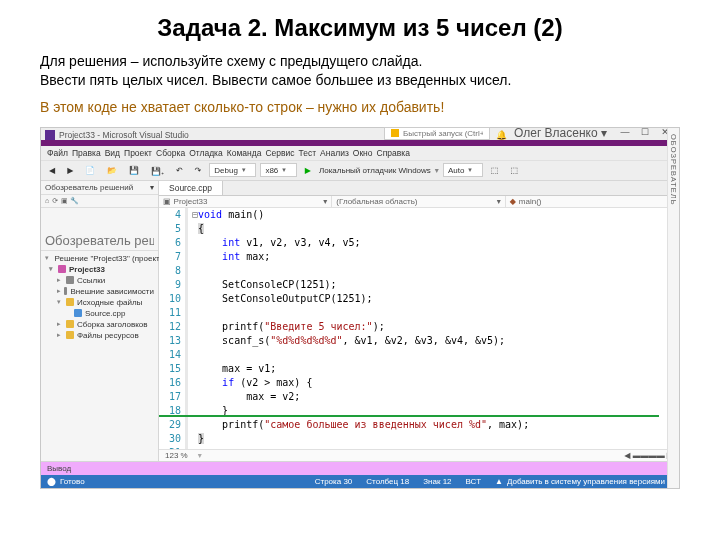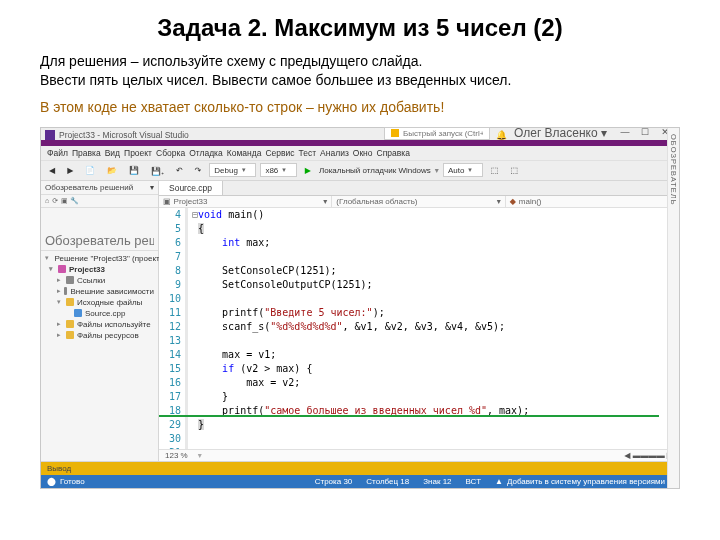--- a/index.html
+++ b/index.html
@@ -52,21 +52,21 @@
   .code { flex: 1; padding-left: 4px; }
   .code .row { height: 14px; white-space: pre; }
   .kw { color: #0000ff; }
   .str { color: #a31515; }
   .fn { color: #000; }
   .brace-hi { background: #d8d8d8; }
   .green-line { position: absolute; height: 2px; background: #1e9e3a; left: 0; right: 20px; }
   .right-rail { position: absolute; right: 0; top: 0; bottom: 0; width: 12px; display: flex; flex-direction: column; align-items: center; background: #f5f5f5; border-left: 1px solid #e0e0e0; padding-top: 6px; gap: 6px; }
   .right-rail span { writing-mode: vertical-rl; font-size: 7.5px; color: #666; letter-spacing: 1px; }
   .ed-status { display: flex; align-items: center; font-size: 8px; color: #555; padding: 1px 6px; border-top: 1px solid #e0e0e0; background: #fafafa; gap: 10px; }
-  .bottom-tab { background: #eab308; border-top: 1px solid #d6d6d6; font-size: 8px; padding: 2px 6px; color: #444; }
+  .bottom-tab { background: #f0abfc; border-top: 1px solid #d6d6d6; font-size: 8px; padding: 2px 6px; color: #444; }
   .statusbar { background: #2f74c0; color: #fff; display: flex; align-items: center; font-size: 8px; padding: 2px 6px; gap: 14px; }
   .statusbar .sp { flex: 1; }
   .statusbar .pill { display: inline-flex; align-items: center; gap: 4px; }
 </style>
 </head>
 <body>
 
 <div class="slide-title">Задача 2. Максимум из 5 чисел (2)</div>
 <div class="slide-body">
   <div>Для решения – используйте схему с предыдущего слайда.</div>
@@ -174,21 +174,21 @@
             <span>Исходные файлы</span>
           </div>
         <div class="tree-item l3">
             <span class="fold"></span>
             <span class="ico cpp"></span>
             <span>Source.cpp</span>
           </div>
         <div class="tree-item l2">
             <span class="fold">▸</span>
             <span class="ico fold"></span>
-            <span>Файлы используйте</span>
+            <span>Сборка заголовков</span>
           </div>
         <div class="tree-item l2">
             <span class="fold">▸</span>
             <span class="ico fold"></span>
             <span>Файлы ресурсов</span>
           </div>
       </div>
     </div>
 
     <div class="editor-pane">
@@ -229,20 +229,21 @@
             <div>17</div>
             <div>18</div>
             <div>29</div>
             <div>30</div>
             <div>31</div>
         </div>
         <div class="margin"></div>
         <div class="code">
           <div class="row"><span style="color:#888">⊟</span><span class="kw">void</span><span class="fn"> main()</span></div>
           <div class="row"> <span class="brace-hi">{</span></div>
+          <div class="row">     <span class="kw">int</span> v1, v2, v3, v4, v5;</div>
           <div class="row">     <span class="kw">int</span> max;</div>
           <div class="row"></div>
           <div class="row">     SetConsoleCP(1251);</div>
           <div class="row">     SetConsoleOutputCP(1251);</div>
           <div class="row"></div>
           <div class="row">     printf(<span class="str">"Введите 5 чисел:"</span>);</div>
           <div class="row">     scanf_s(<span class="str">"%d%d%d%d%d"</span>, &amp;v1, &amp;v2, &amp;v3, &amp;v4, &amp;v5);</div>
           <div class="row"></div>
           <div class="row">     max = v1;</div>
           <div class="row">     <span class="kw">if</span> (v2 &gt; max) {</div>

